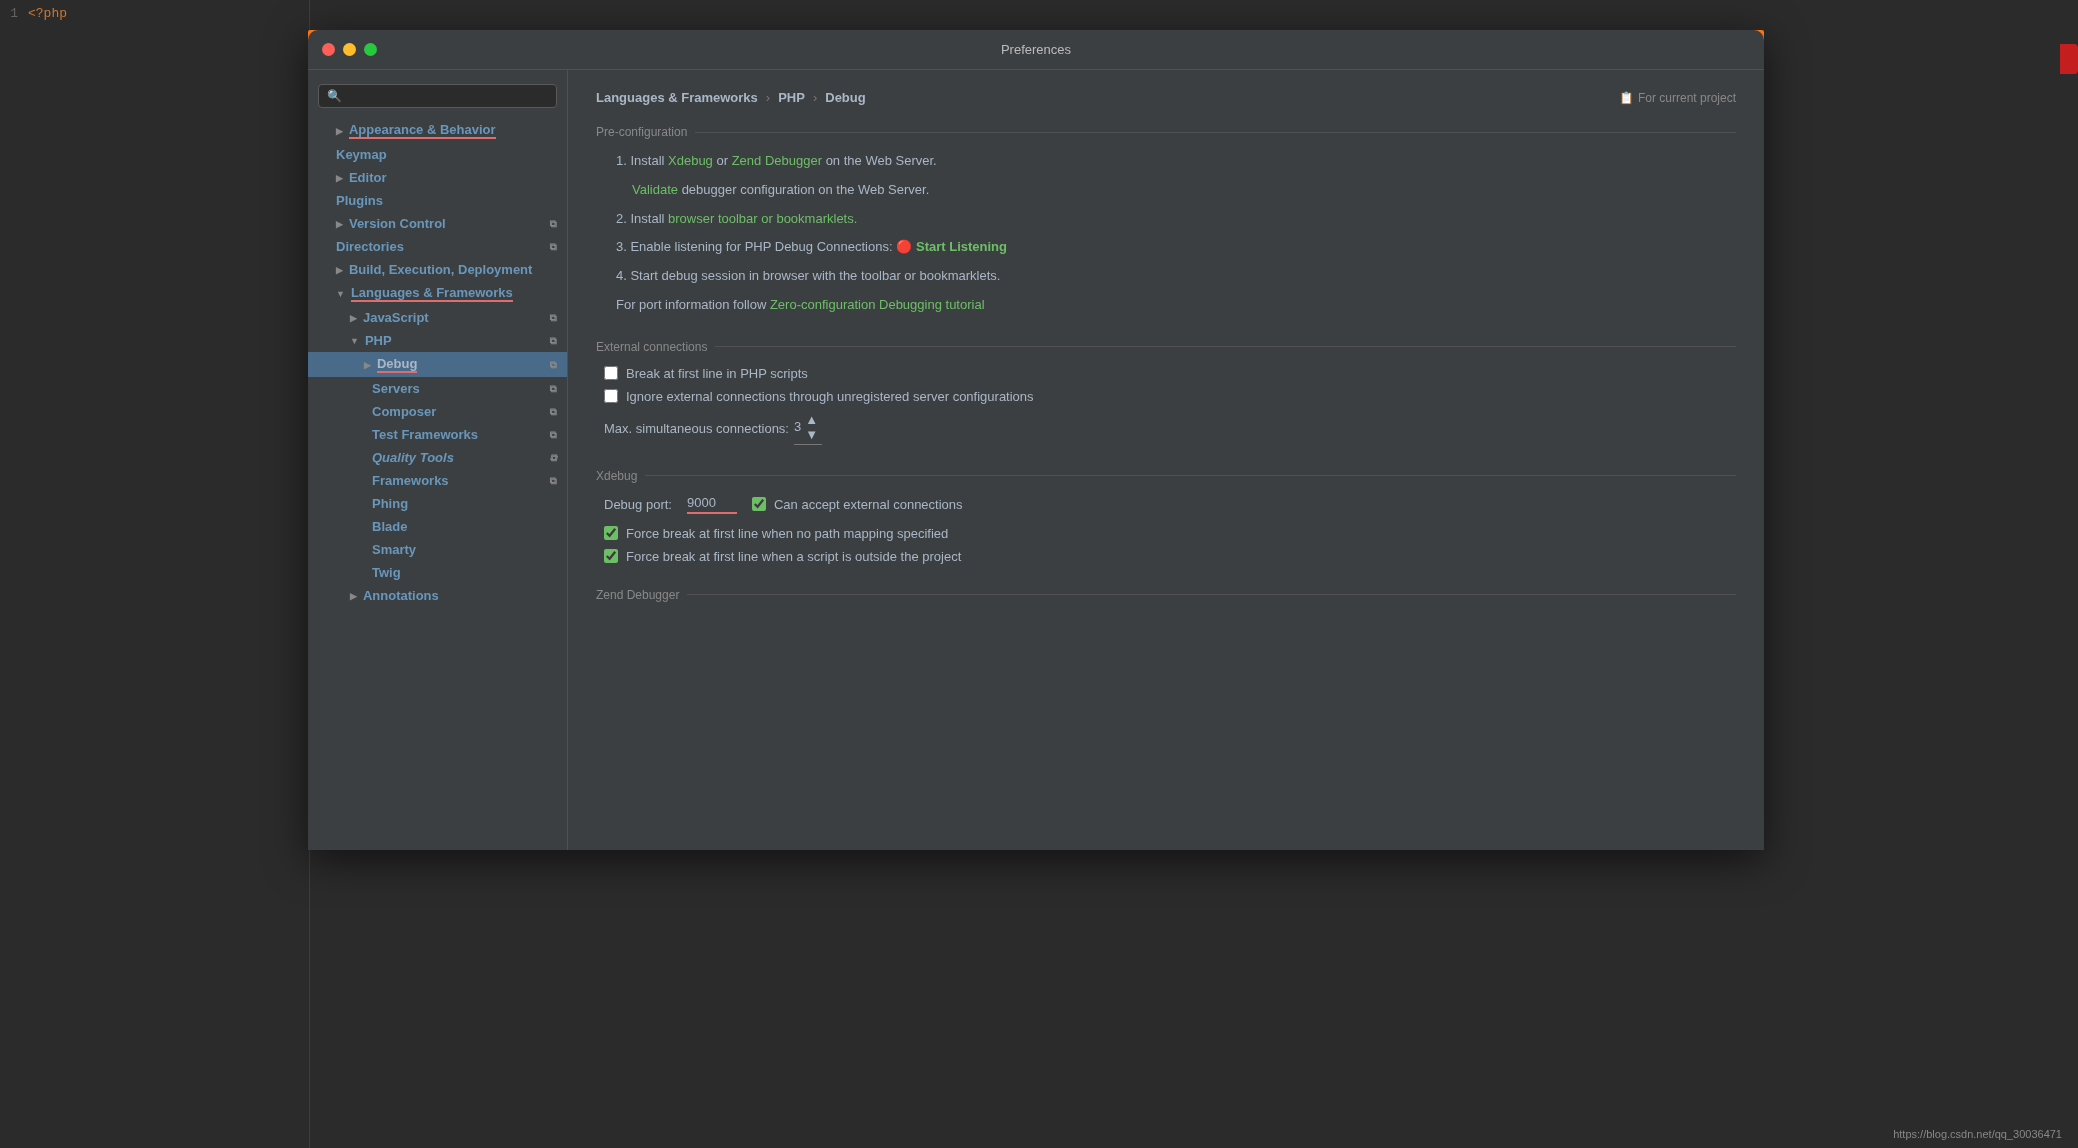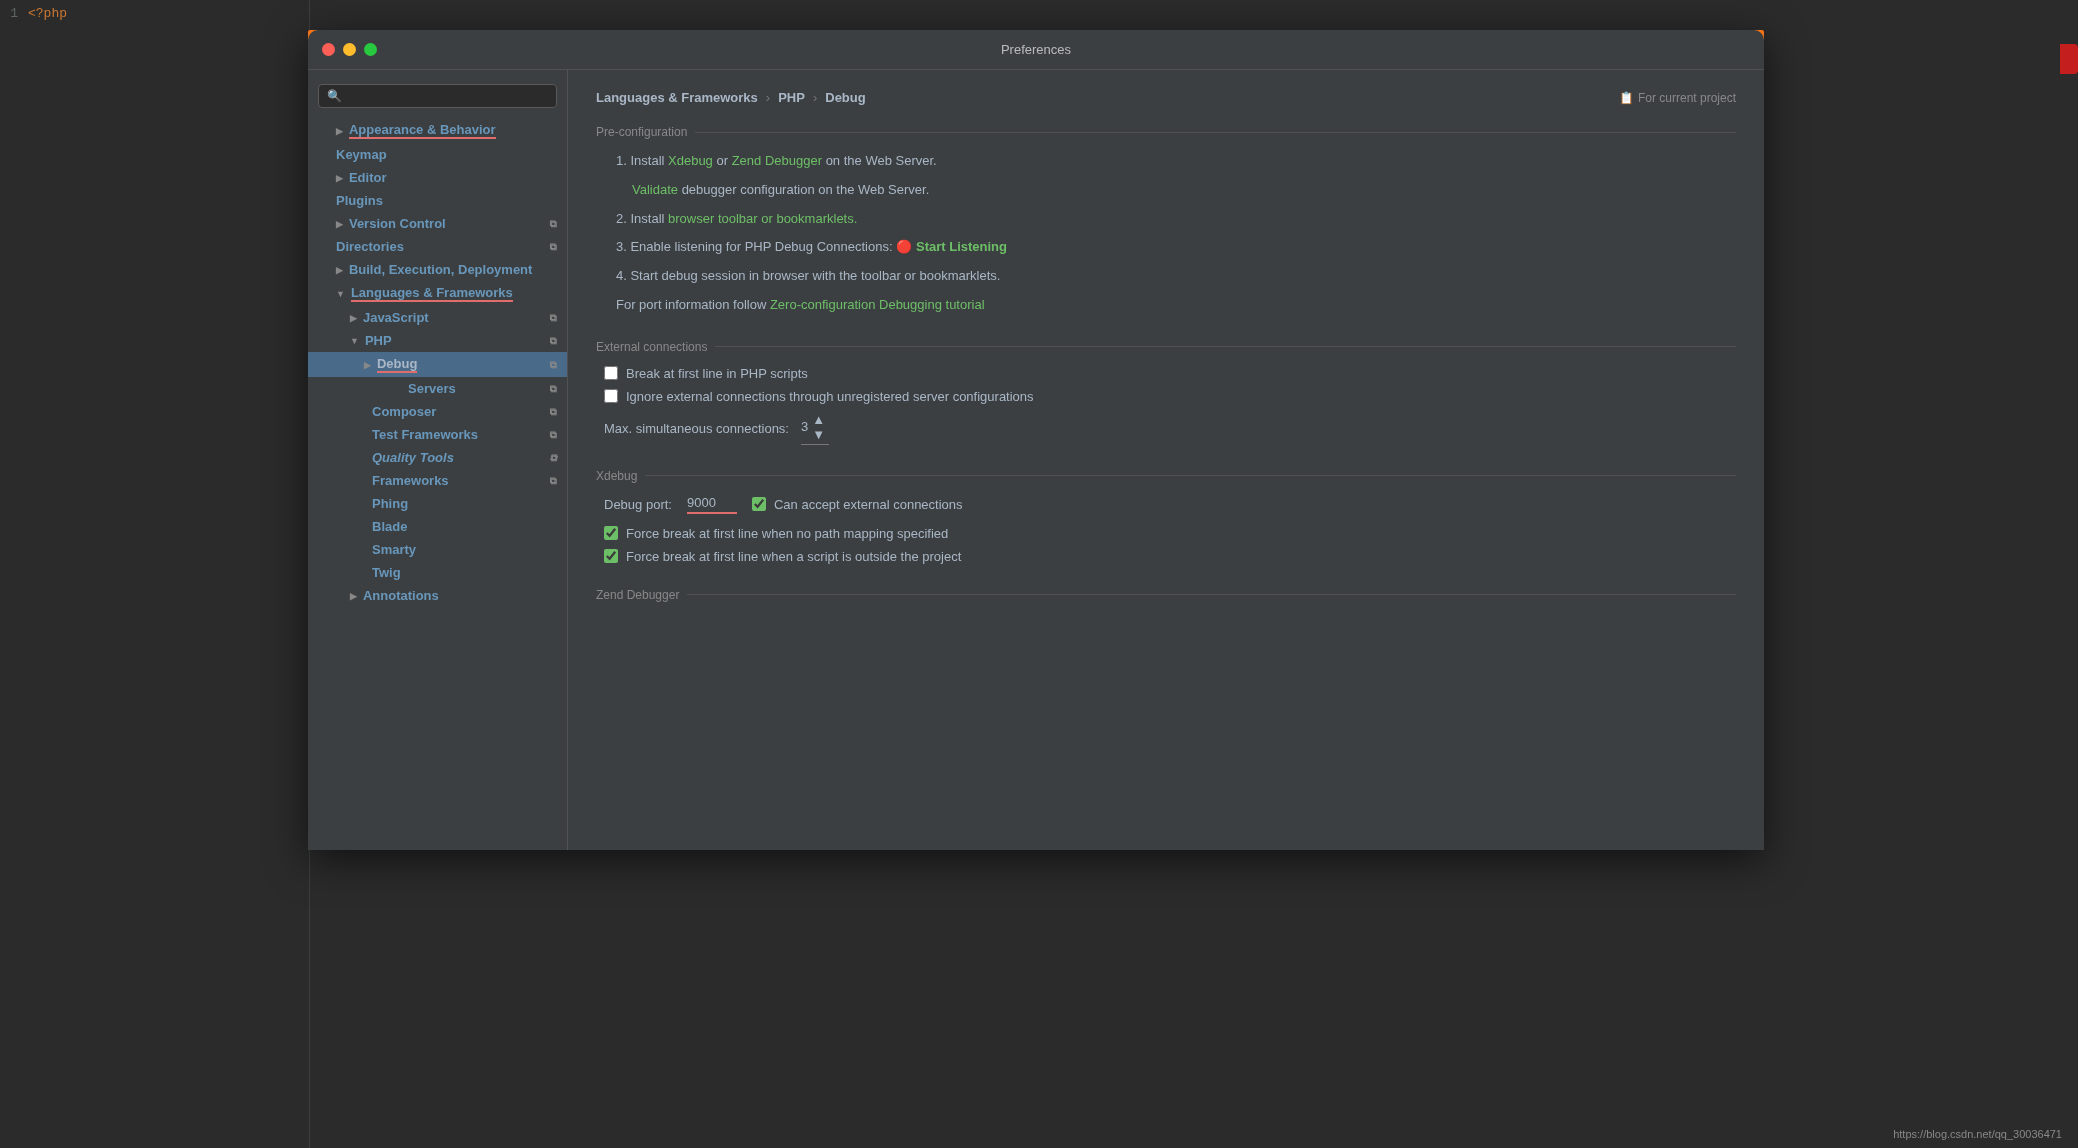--- a/index.html
+++ b/index.html
@@ -169,21 +169,21 @@
       padding-left: 8px;
     }
     .checkbox-row input[type=checkbox] {
       width: 14px;
       height: 14px;
       accent-color: #6dbf67;
     }
     .max-conn {
       display: flex;
       align-items: center;
-      gap: 12px;
+      gap: 5px;
       padding-left: 8px;
       margin-top: 8px;
     }
     .max-conn-label { color: #a9b7c6; }
     .spinner-input {
       display: flex;
       align-items: center;
       border-bottom: 1px solid #777;
       padding-bottom: 2px;
     }
@@ -339,21 +339,21 @@
         <span>PHP</span>
         <span class="sidebar-icon">⧉</span>
       </div>
 
       <div class="sidebar-item indent3 active" style="background:#4a6a8a;">
         <span class="arrow">▶</span>
         <span style="border-bottom: 2px solid #e06c6c; color:#a9b7c6; font-weight:700;">Debug</span>
         <span class="sidebar-icon">⧉</span>
       </div>
 
-      <div class="sidebar-item indent3" style="padding-left:100px;">
+      <div class="sidebar-item indent3" style="padding-left:64px;">
         <span>Servers</span>
         <span class="sidebar-icon">⧉</span>
       </div>
 
       <div class="sidebar-item indent3" style="padding-left:64px;">
         <span>Composer</span>
         <span class="sidebar-icon">⧉</span>
       </div>
 
       <div class="sidebar-item indent3" style="padding-left:64px;">

